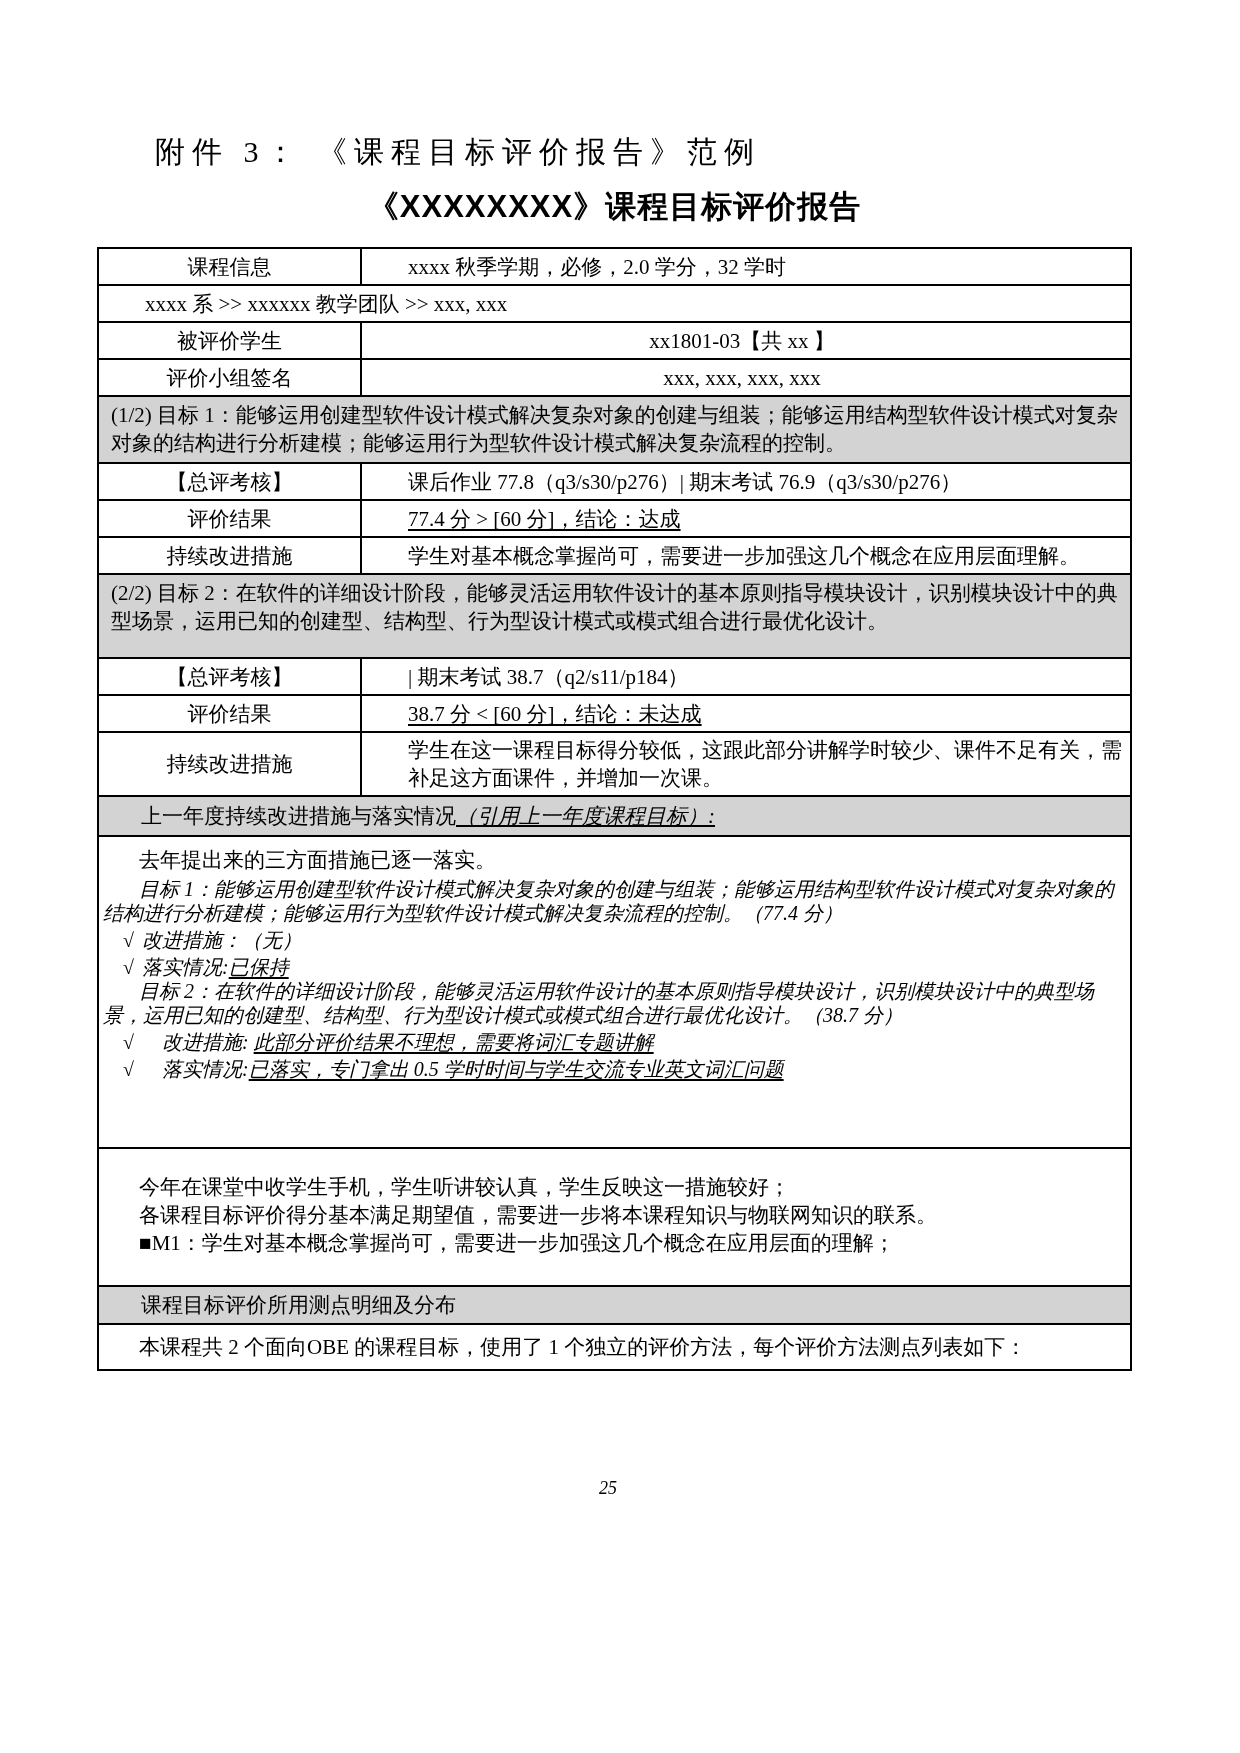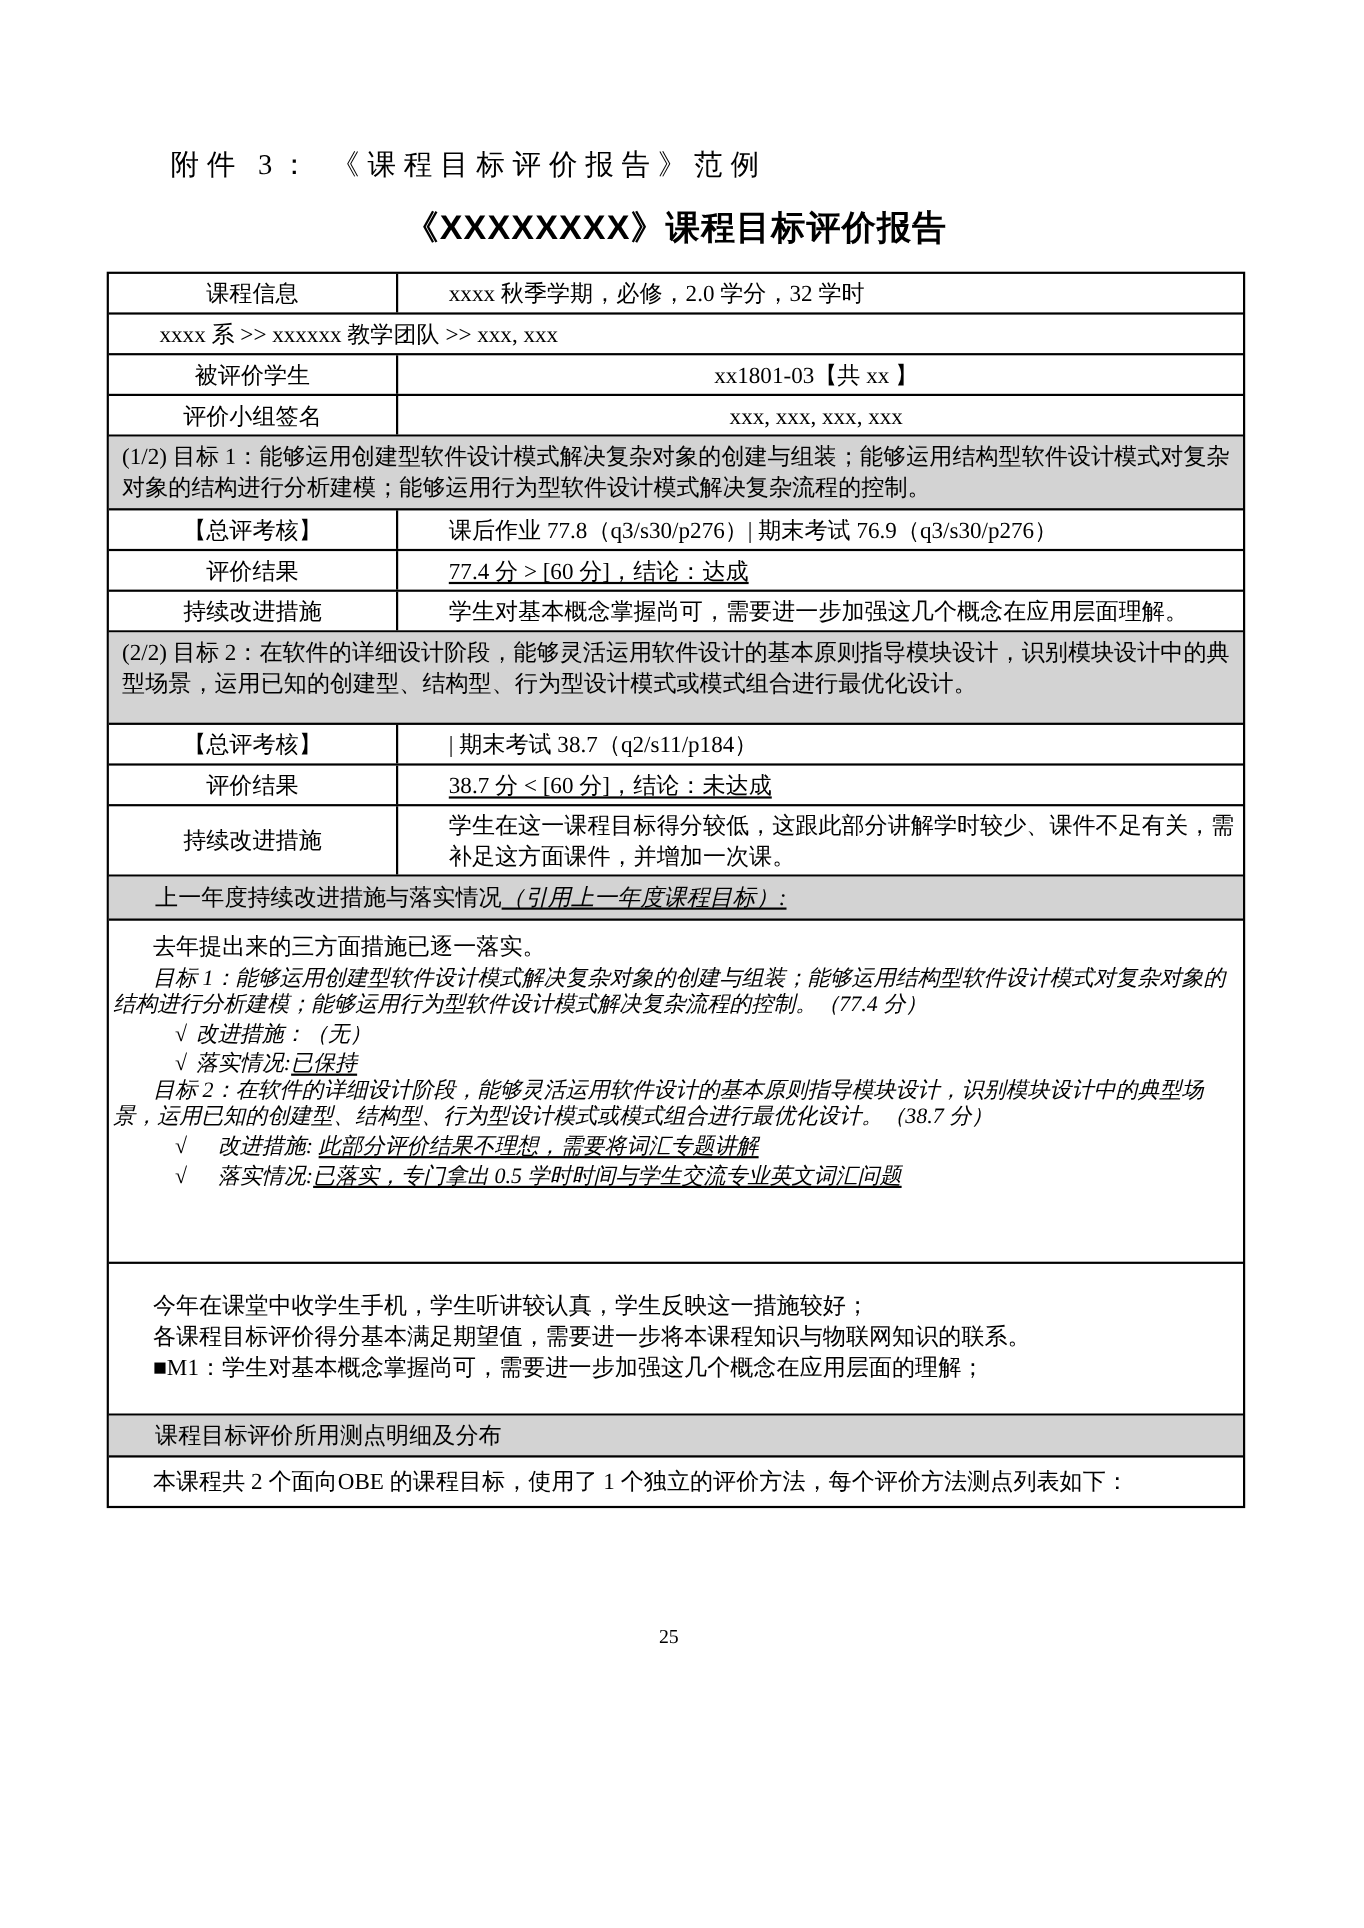--- a/index.html
+++ b/index.html
@@ -5,21 +5,21 @@
   html,body{margin:0;padding:0;background:#ffffff;}
   .page{
     position:relative;
     width:1240px;height:1753px;
     background:#ffffff;color:#000;
     font-family:"Liberation Serif","DejaVu Serif",serif;
     overflow:hidden;
   }
   .attachment-heading{
     position:absolute;left:155px;top:132px;
-    font-size:26px;letter-spacing:7px;white-space:nowrap;
+    font-size:30px;letter-spacing:7px;white-space:nowrap;
   }
   .report-title{
     position:absolute;left:97px;top:186px;width:1035px;
     text-align:center;font-size:31px;font-weight:bold;
     font-family:"Liberation Sans","DejaVu Sans",sans-serif;
     letter-spacing:1px;
   }
   .report-table{
     position:absolute;left:97px;top:247px;width:1035px;
     border:2px solid #000;box-sizing:border-box;
@@ -44,29 +44,29 @@
   .gray-block.gb2{height:84px;}
   .gray-header{
     height:40px;background:#d3d3d3;border-bottom:2px solid #000;
     display:flex;align-items:center;padding-left:42px;
   }
   .gray-header.short{height:38px;}
   .italic{font-style:italic;text-decoration:underline;}
   .prev-block{height:312px;border-bottom:2px solid #000;padding-top:10px;font-size:20px;}
   .intro-line{padding-left:40px;font-size:21px;line-height:27px;margin-bottom:3px;}
   .it-para{font-style:italic;padding:0 6px 0 4px;text-indent:36px;line-height:24px;}
-  .check-line{font-style:italic;padding-left:60px;line-height:24px;margin-top:3px;font-family:Liberation Serif, serif;}
+  .check-line{font-style:italic;padding-left:24px;line-height:24px;margin-top:3px;font-family:Liberation Serif, serif;}
   .check{display:inline-block;margin-right:8px;font-style:normal;}
   .check.wide-gap{margin-right:28px;}
   .problems-block{height:138px;border-bottom:2px solid #000;padding-top:24px;}
   .prob-line{padding-left:40px;font-size:21px;line-height:28px;}
   .meas-row{height:44px;display:flex;align-items:center;padding-left:40px;}
   .page-number{
     position:absolute;top:1478px;left:0;width:1216px;
-    text-align:center;font-size:18px;
+    text-align:center;font-size:18px;font-style:italic;
   }
 </style>
 </head>
 <body>
 
 <div class="page">
 
   <div class="attachment-heading">附件 3： 《课程目标评价报告》范例</div>
 
   <div class="report-title">《XXXXXXXX》课程目标评价报告</div>

